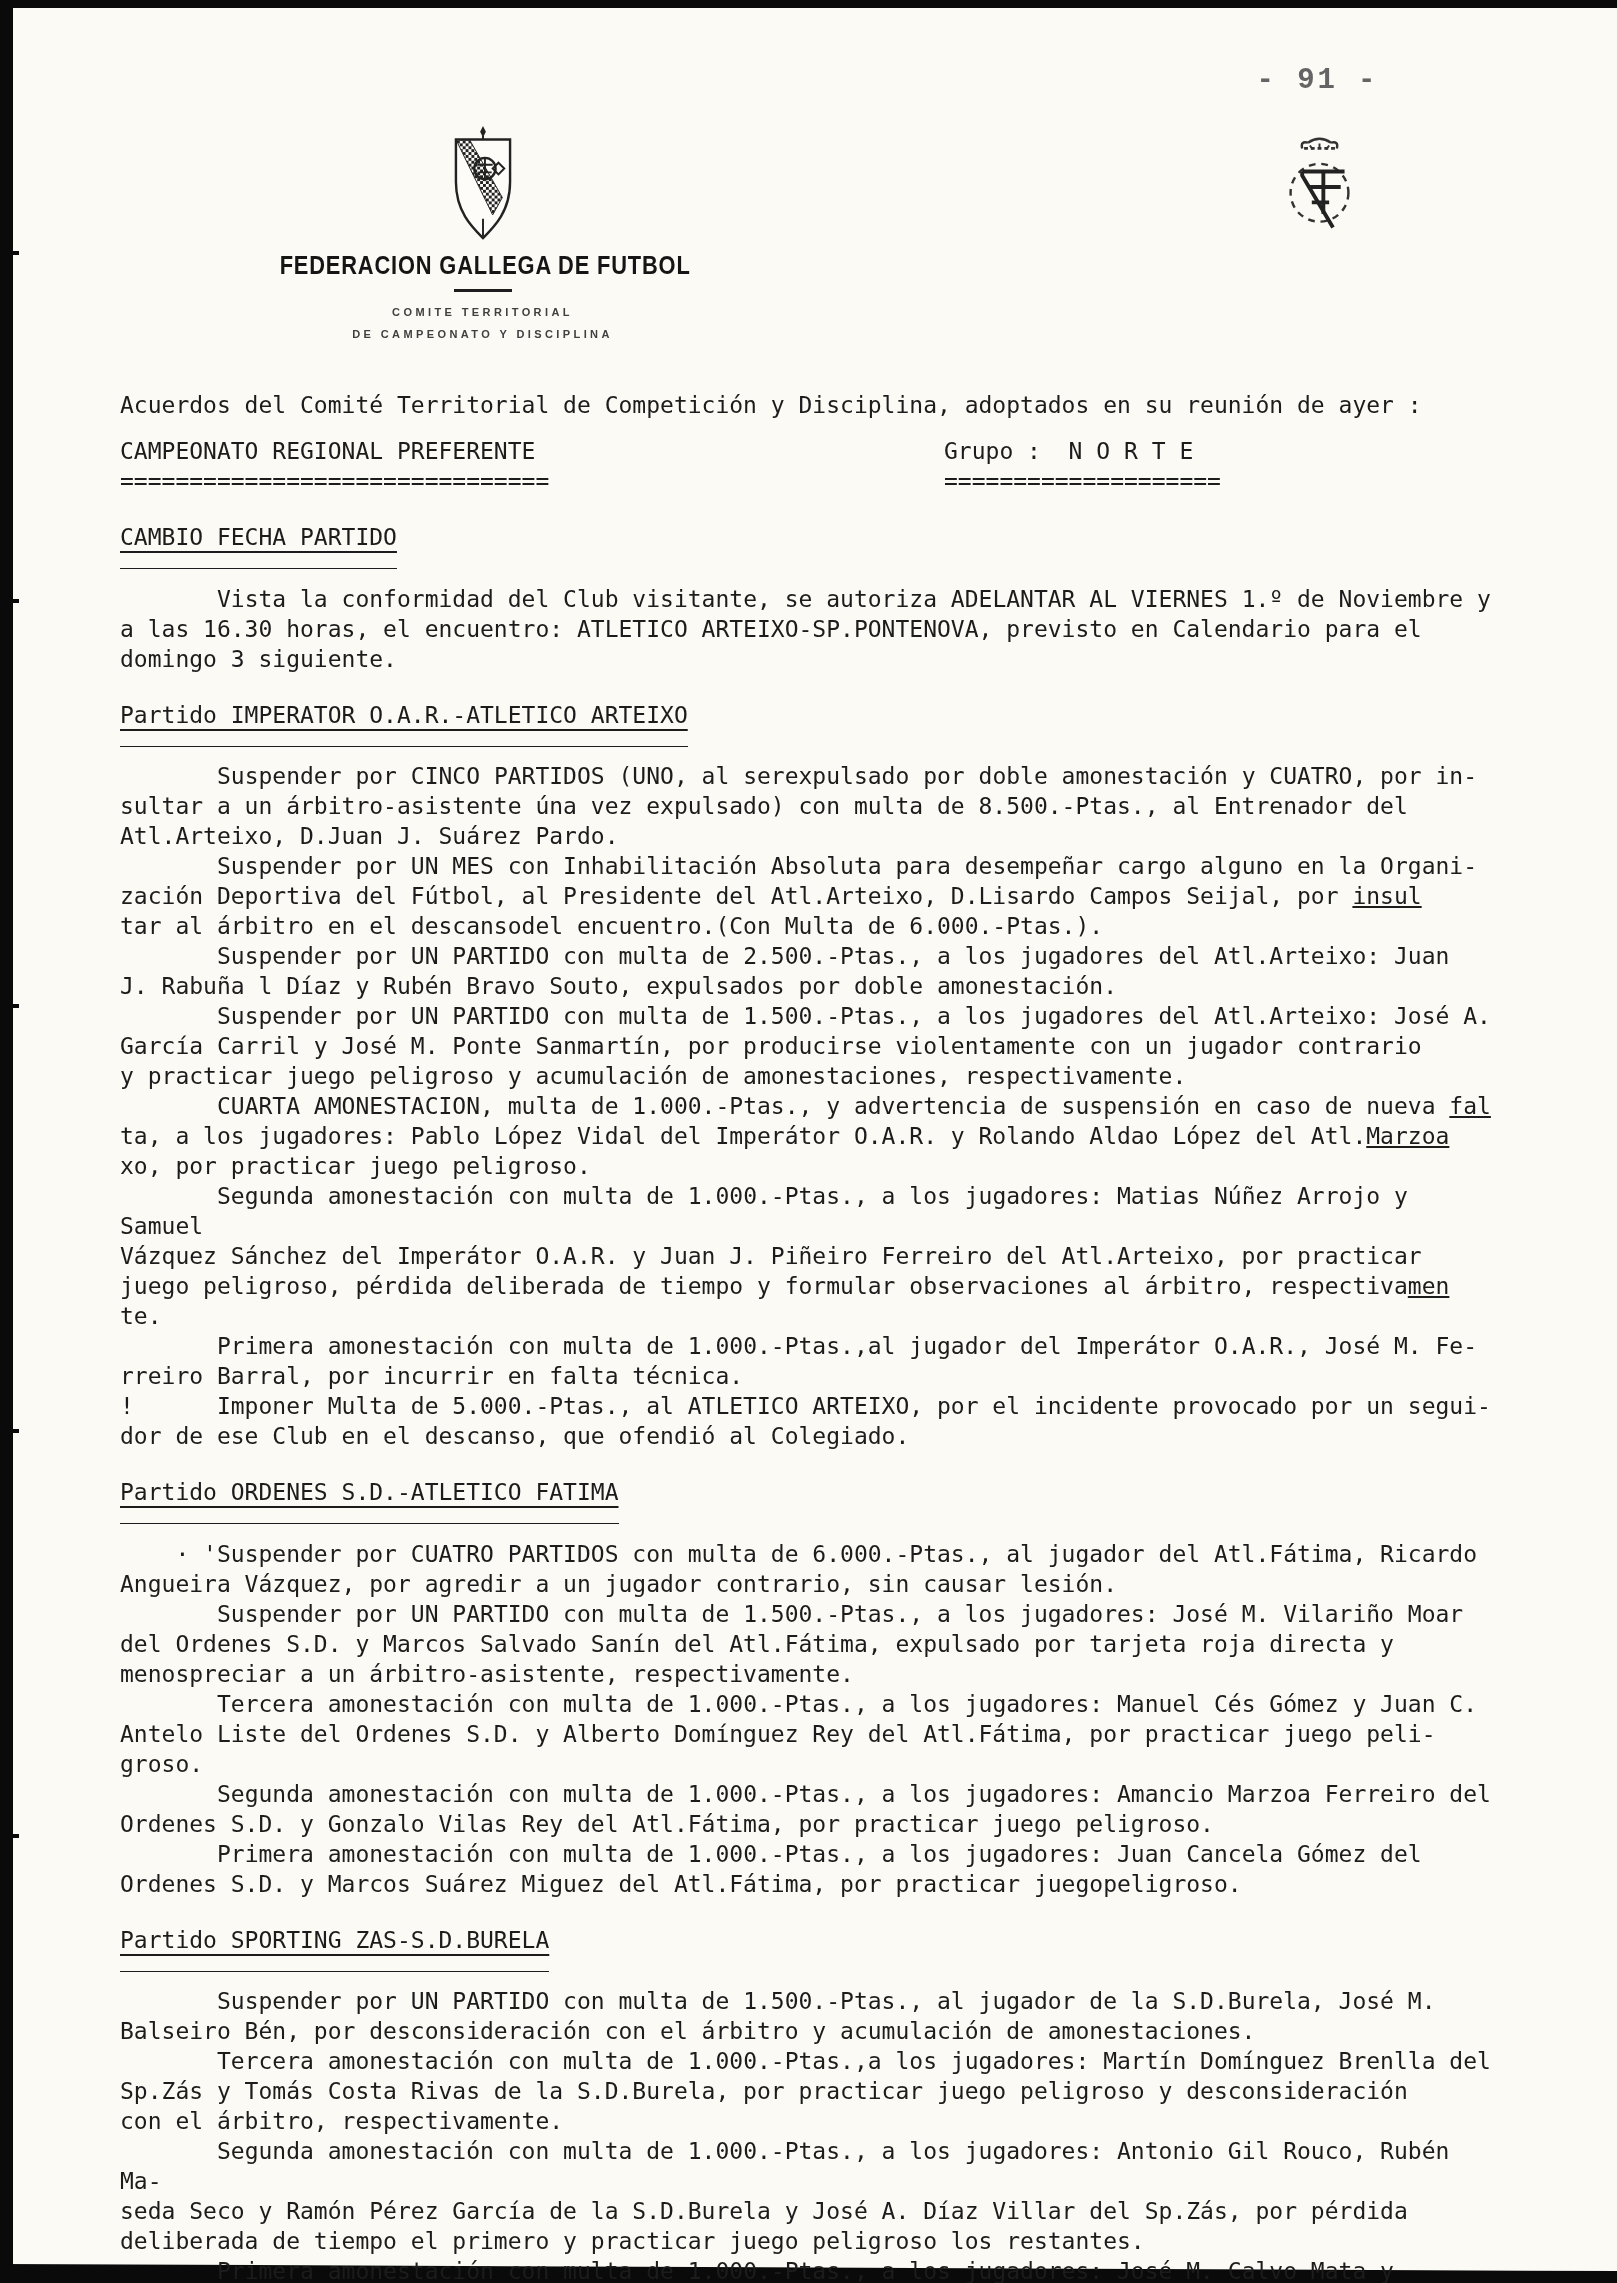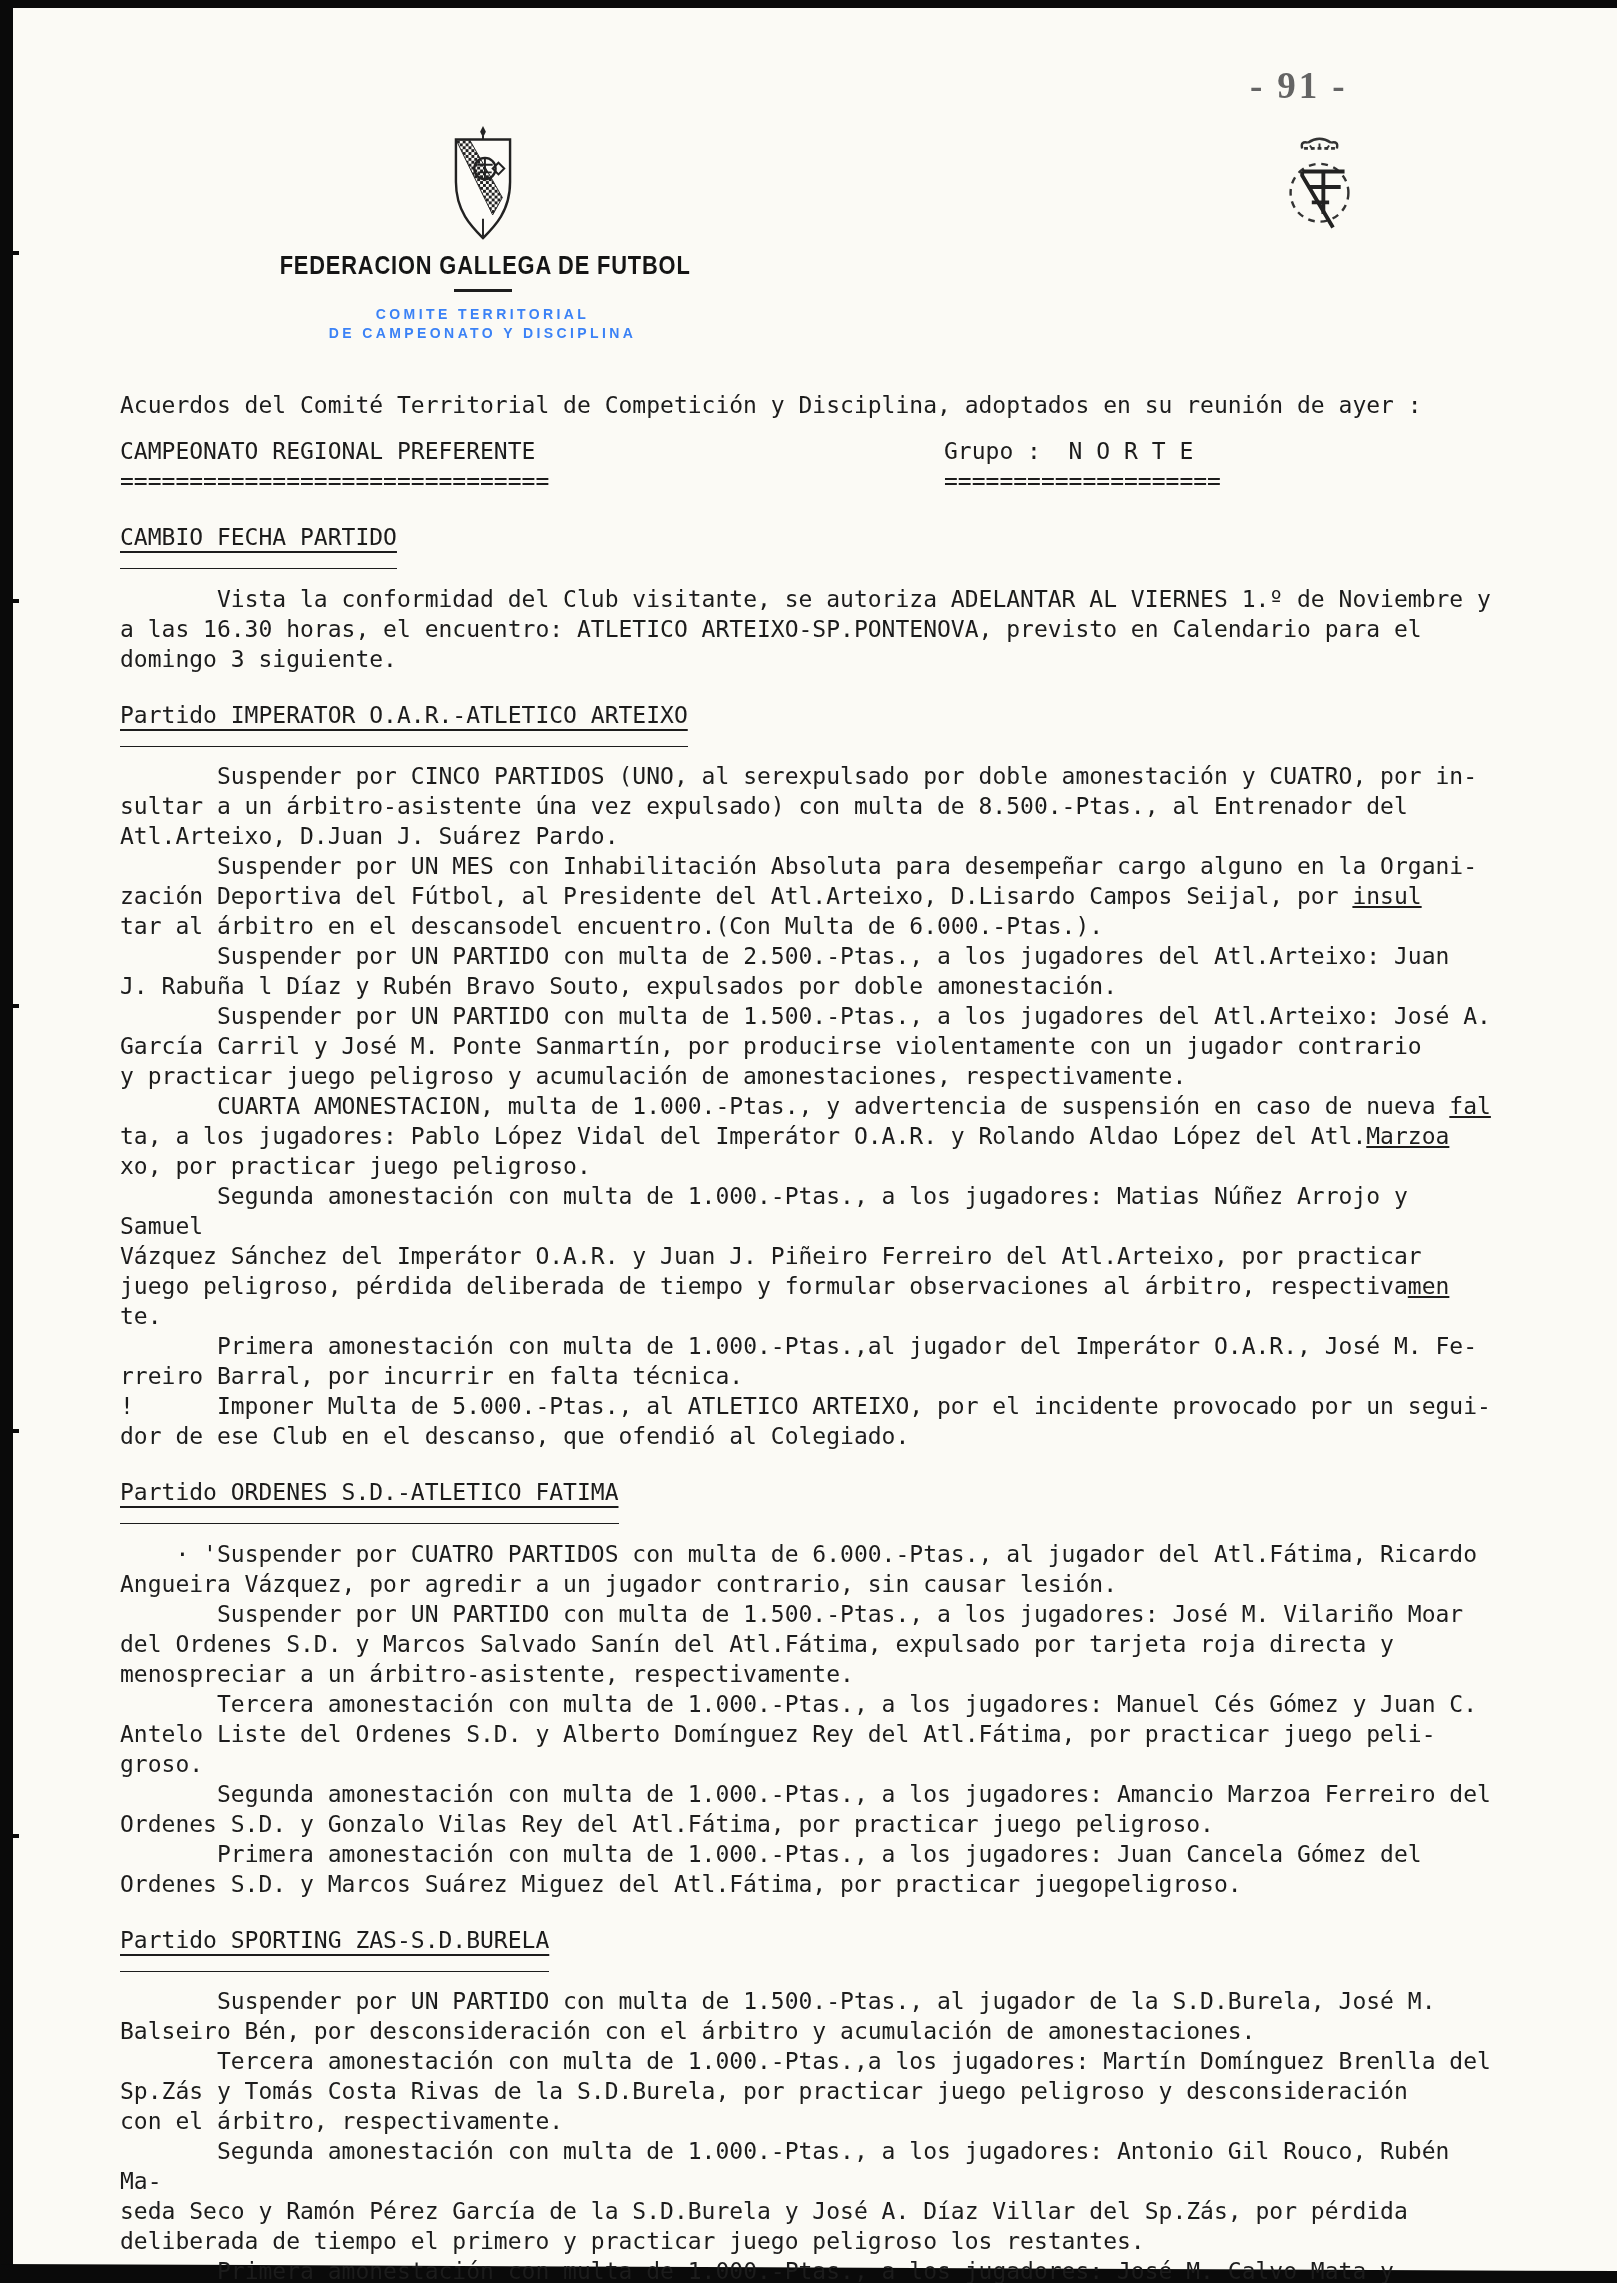--- a/index.html
+++ b/index.html
@@ -12,35 +12,35 @@
   }
   
   .edge{position:absolute;background:#0a0a0a;}
   .edge-top{left:0;top:0;width:1617px;height:7.7px;}
   .edge-left{left:0;top:0;width:12.6px;height:2283px;}
   .edge-bottom{left:0;top:2264px;width:1617px;height:19.3px;transform:skewY(.25deg);transform-origin:left;}
   .tick{position:absolute;left:10.6px;width:8.7px;height:3.9px;background:#0a0a0a;}
 
   .page-number{
     position:absolute;left:1250px;top:64px;width:135px;
-    text-align:left;font-size:37px;font-weight:700;letter-spacing:2.9px;
-    color:#646464;font-family:Liberation Serif, serif;
+    text-align:center;font-size:29px;font-weight:700;letter-spacing:2.9px;
+    color:#646464;font-family:Liberation Mono, monospace;
   }
 
   .letterhead{position:absolute;left:241px;top:126px;width:483px;text-align:center;}
   .shield{display:block;margin:0 auto 7.7px auto;}
   .org-name{
     font-family:"Liberation Sans",sans-serif;font-weight:700;
     font-size:26px;letter-spacing:1px;color:#151515;
     transform:scaleX(.84);transform-origin:center;white-space:nowrap;
   }
   .org-rule{width:58px;height:2.9px;background:#1d1d1d;margin:8.7px auto 13.5px auto;}
   .committee{
     font-family:"Liberation Sans",sans-serif;font-weight:700;
-    font-size:14px;letter-spacing:3.4px;color:#3b82f6;margin-top:3px;white-space:nowrap;
+    font-size:11px;letter-spacing:3.4px;color:#404040;margin-top:10px;white-space:nowrap;
   }
 
   .emblem{position:absolute;left:1273px;top:133px;}
 
   .doc-body{position:absolute;left:120px;top:390px;width:1383px;font-size:23px;line-height:30px;}
   .intro{white-space:pre-wrap;}
 
   .champ-row{display:flex;margin-top:16.4px;gap:38px;}
   .champ-left{width:786px;white-space:pre;}
   .champ-right{white-space:pre;}

